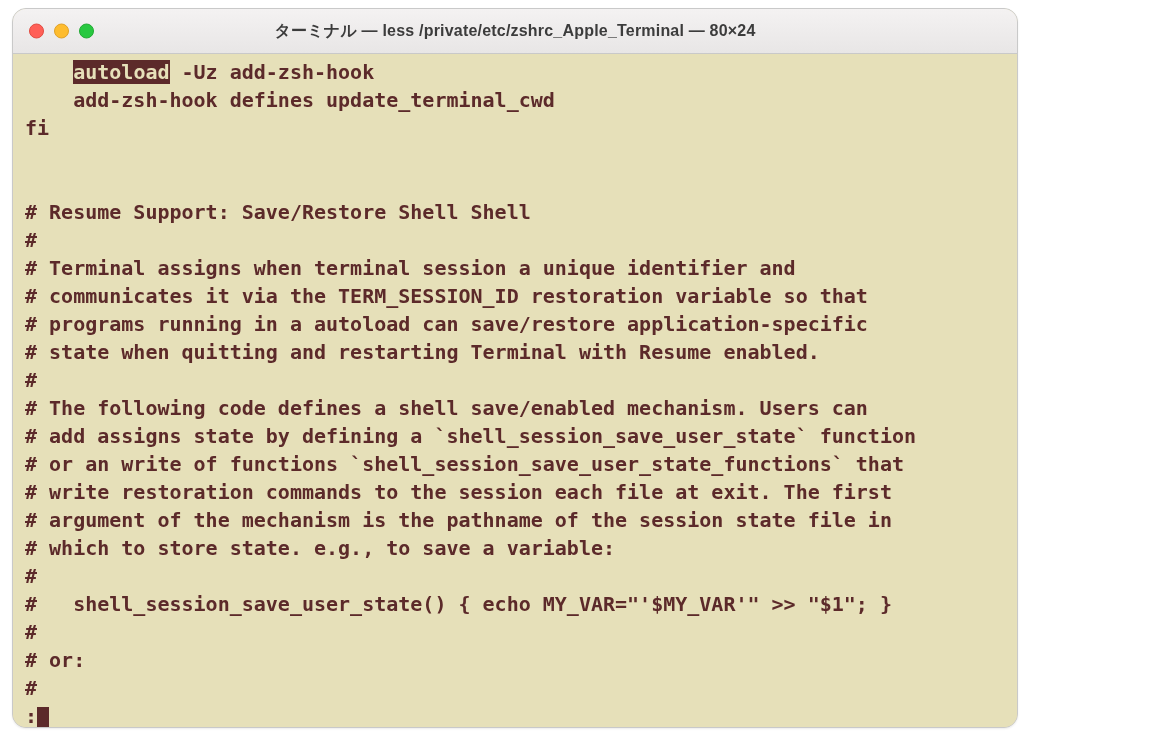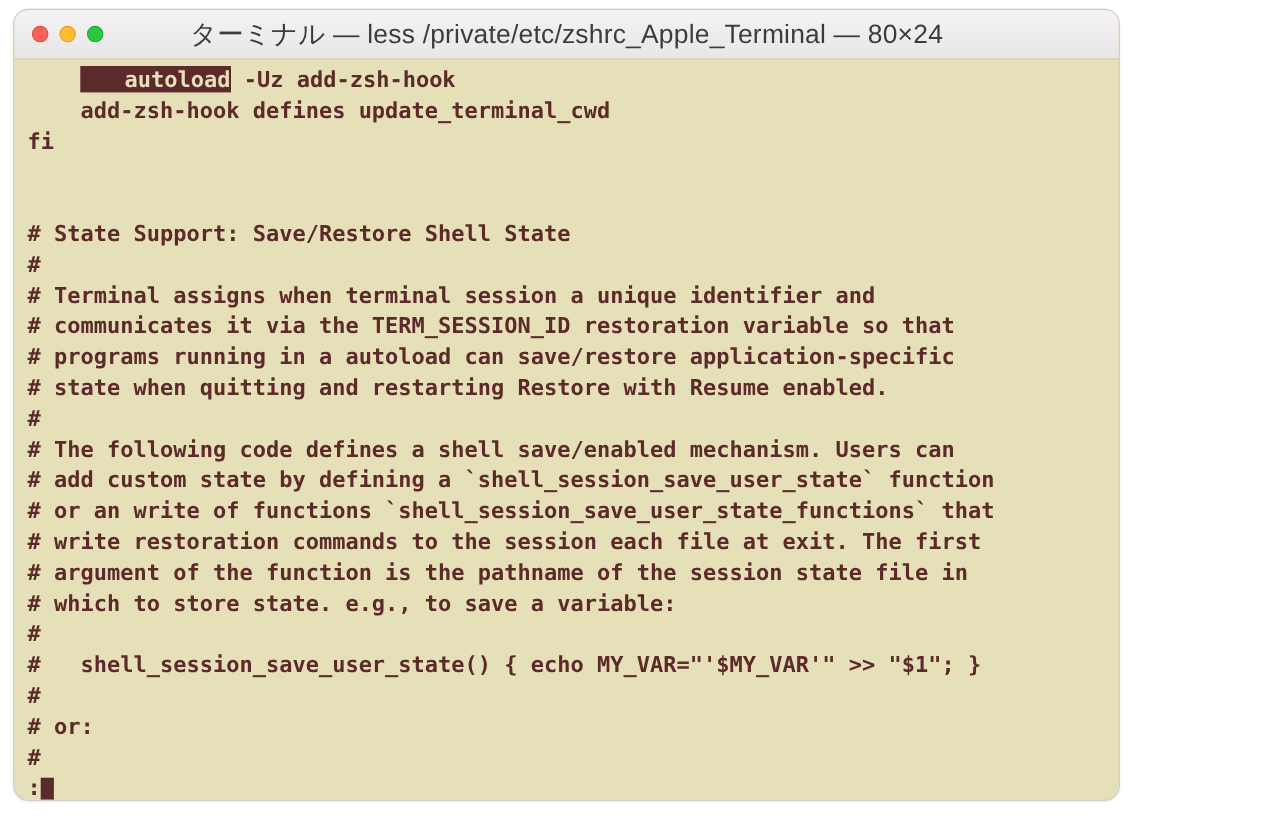--- a/index.html
+++ b/index.html
@@ -50,22 +50,22 @@
     border-radius: 50%;
     box-sizing: border-box;
   }
   .dot.red    { background:#ff5f57; border:1px solid #e24b41; }
   .dot.yellow { background:#febc2e; border:1px solid #e0a127; }
   .dot.green  { background:#28c840; border:1px solid #23a934; }
 
   .title {
     flex: 1;
     text-align: center;
-    font-size: 24px;
-    font-weight: 400;
+    font-size: 16px;
+    font-weight: 700;
     color: #3c3c3c;
     letter-spacing: 0.2px;
     white-space: nowrap;
     overflow: hidden;
     text-overflow: ellipsis;
     padding: 0 120px;
   }
 
   .term {
     flex: 1;
@@ -75,21 +75,20 @@
     font-size: 20px;
     font-weight: 700;
     line-height: 28.0px;
     padding: 4px 10px 4px 12px;
     white-space: pre;
     overflow: hidden;
   }
   .hl {
     background: #5c2a2a;
     color: #e6e0b9;
-    padding-left: 40px;
   }
   .cursor {
     display: inline-block;
     width: 0.62em;
     height: 1.15em;
     background: #5c2a2a;
     vertical-align: text-bottom;
     transform: translateY(2px);
   }
 </style>
@@ -106,32 +105,32 @@
         <div class="dot green" title="zoom"></div>
       </div>
       <div class="title">ターミナル — less /private/etc/zshrc_Apple_Terminal — 80×24</div>
     </div>
 
     <div class="term"><span><span>    </span><span class="hl">autoload</span><span> -Uz add-zsh-hook</span></span>
 <span>    add-zsh-hook defines update_terminal_cwd</span>
 <span>fi</span>
 <span></span>
 <span></span>
-<span># State Support: Save/Restore Shell State</span>
+<span># Resume Support: Save/Restore Shell Shell</span>
 <span>#</span>
 <span># Terminal assigns when terminal session a unique identifier and</span>
 <span># communicates it via the TERM_SESSION_ID restoration variable so that</span>
 <span># programs running in a autoload can save/restore application-specific</span>
-<span># state when quitting and restarting Restore with Resume enabled.</span>
+<span># state when quitting and restarting Terminal with Resume enabled.</span>
 <span>#</span>
 <span># The following code defines a shell save/enabled mechanism. Users can</span>
-<span># add custom state by defining a `shell_session_save_user_state` function</span>
+<span># add assigns state by defining a `shell_session_save_user_state` function</span>
 <span># or an write of functions `shell_session_save_user_state_functions` that</span>
 <span># write restoration commands to the session each file at exit. The first</span>
-<span># argument of the function is the pathname of the session state file in</span>
+<span># argument of the mechanism is the pathname of the session state file in</span>
 <span># which to store state. e.g., to save a variable:</span>
 <span>#</span>
 <span>#   shell_session_save_user_state() { echo MY_VAR="'$MY_VAR'" &gt;&gt; "$1"; }</span>
 <span>#</span>
 <span># or:</span>
 <span>#</span>
 <span><span>:</span><span class="cursor"></span></span></div>
 
   </div>
 </div>

